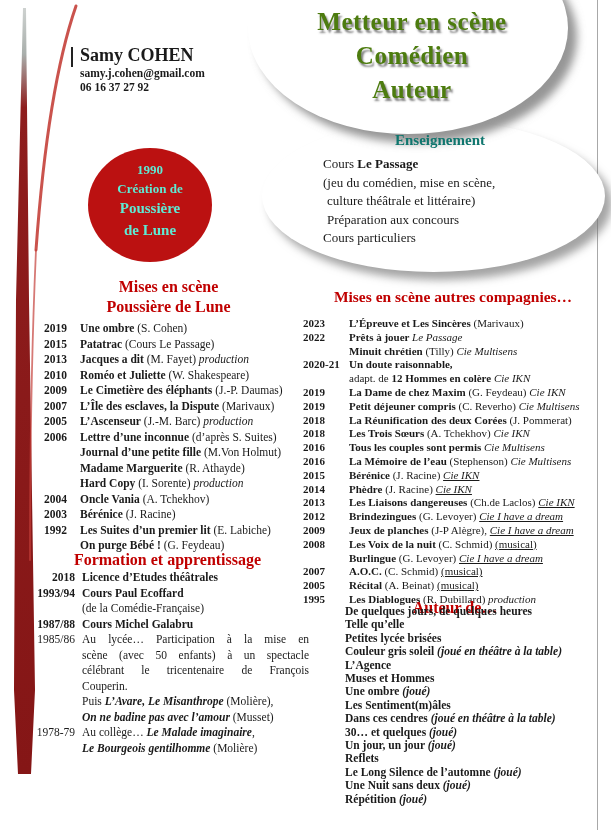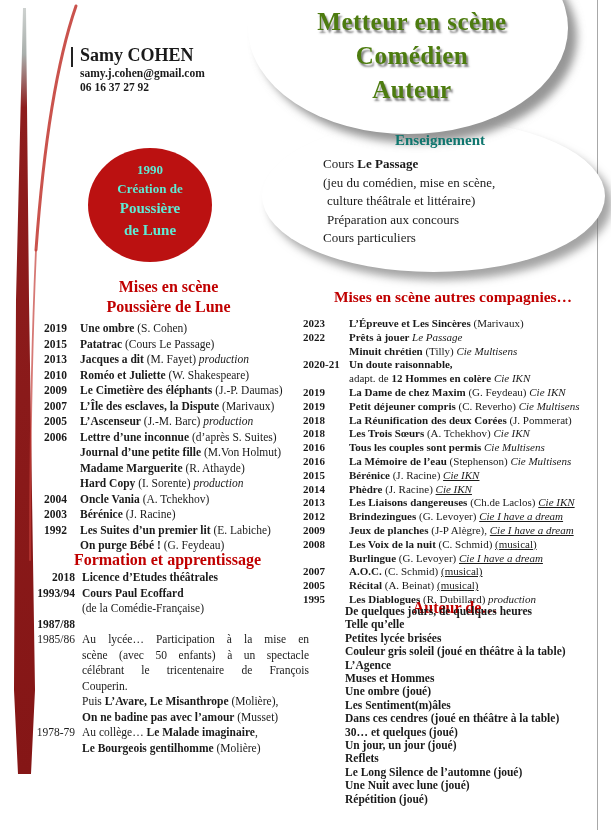--- a/index.html
+++ b/index.html
@@ -55,21 +55,21 @@
   .list-formation{left:20px; top:570px; width:289px; font-size:11.5px; line-height:15.5px;}
   .list-formation .year{flex:0 0 55px; text-align:right; padding-right:7px; box-sizing:content-box;}
   .list-formation .year.yb{font-weight:bold;}
   .list-formation .row.jl .txt{white-space:normal; text-align:justify; text-align-last:justify; display:block;}
   .list-auteur{left:345px; top:605px; width:260px; font-size:11.5px; line-height:13.4px; font-weight:bold;}
   .list-auteur .txt{white-space:nowrap;}
   
   .s-b{font-weight:bold;}
   .s-r{font-weight:normal;}
   .s-i{font-style:italic; font-weight:normal;}
-  .s-bi{font-weight:bold; }
+  .s-bi{font-weight:bold; font-style:italic;}
   .s-u{text-decoration:underline;}
   .s-iu{font-style:italic; text-decoration:underline;}
 </style>
 </head>
 <body>
 
 <div class="page">
 
   <svg class="decor" width="611" height="830" viewBox="0 0 611 830">
     <defs>
@@ -195,20 +195,21 @@
       <div class="row">
         <span class="year yb">1993/94</span>
         <span class="txt"><span class="s-b">Cours Paul Ecoffard</span></span>
       </div>
       <div class="row">
         <span class="year"></span>
         <span class="txt"><span class="s-r">(de la Comédie-Française)</span></span>
       </div>
       <div class="row">
         <span class="year yb">1987/88</span>
+        <span class="txt"><span class="s-b">Cours Michel Galabru</span></span>
       </div>
       <div class="row jl">
         <span class="year">1985/86</span>
         <span class="txt"><span class="s-r">Au lycée… Participation à la mise en</span></span>
       </div>
       <div class="row jl">
         <span class="year"></span>
         <span class="txt"><span class="s-r">scène (avec 50 enfants) à un spectacle</span></span>
       </div>
       <div class="row jl">
@@ -360,20 +361,20 @@
       <div class="row">
         <span class="txt"><span class="s-b">Un jour, un jour </span><span class="s-bi">(joué)</span></span>
       </div>
       <div class="row">
         <span class="txt"><span class="s-b">Reflets</span></span>
       </div>
       <div class="row">
         <span class="txt"><span class="s-b">Le Long Silence de l’automne </span><span class="s-bi">(joué)</span></span>
       </div>
       <div class="row">
-        <span class="txt"><span class="s-b">Une Nuit avec lune </span><span class="s-bi">(joué)</span></span>
+        <span class="txt"><span class="s-b">Une Nuit sans deux </span><span class="s-bi">(joué)</span></span>
       </div>
       <div class="row">
         <span class="txt"><span class="s-b">Répétition </span><span class="s-bi">(joué)</span></span>
       </div>
     </div>
 
 </div>
 
 </body></html>

